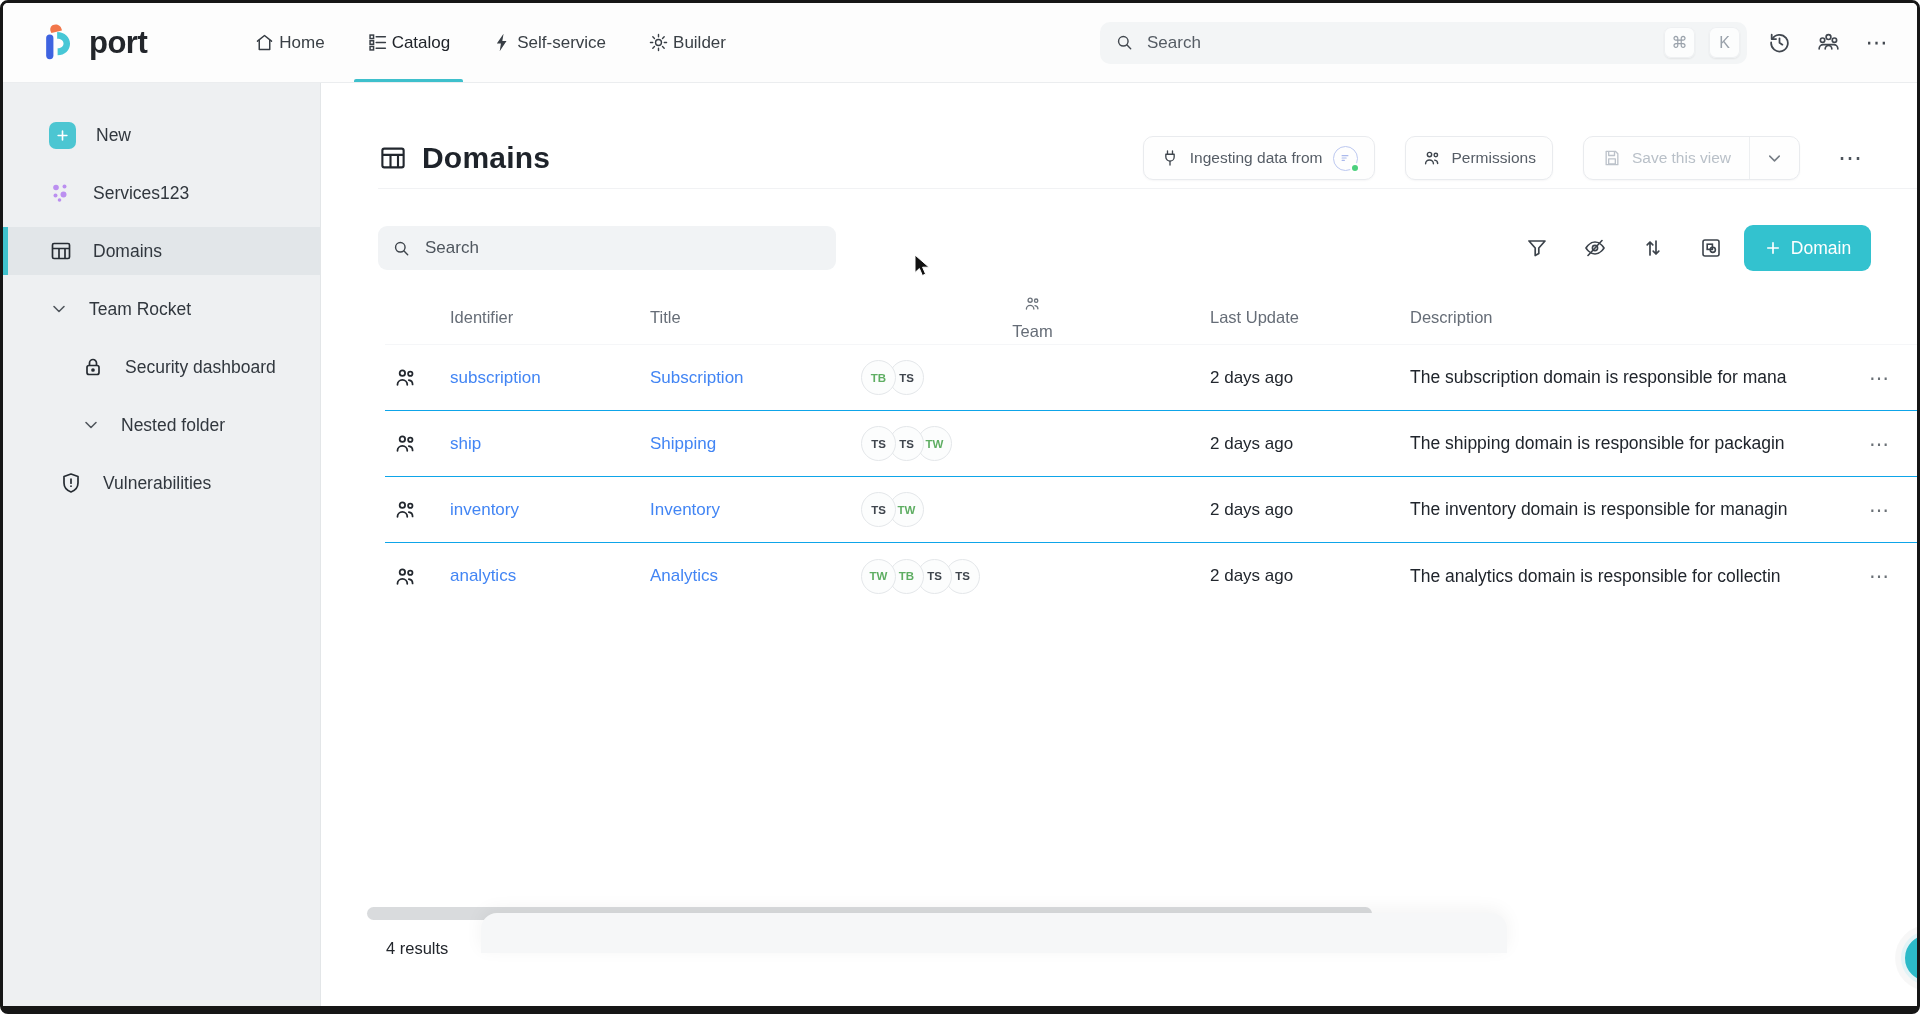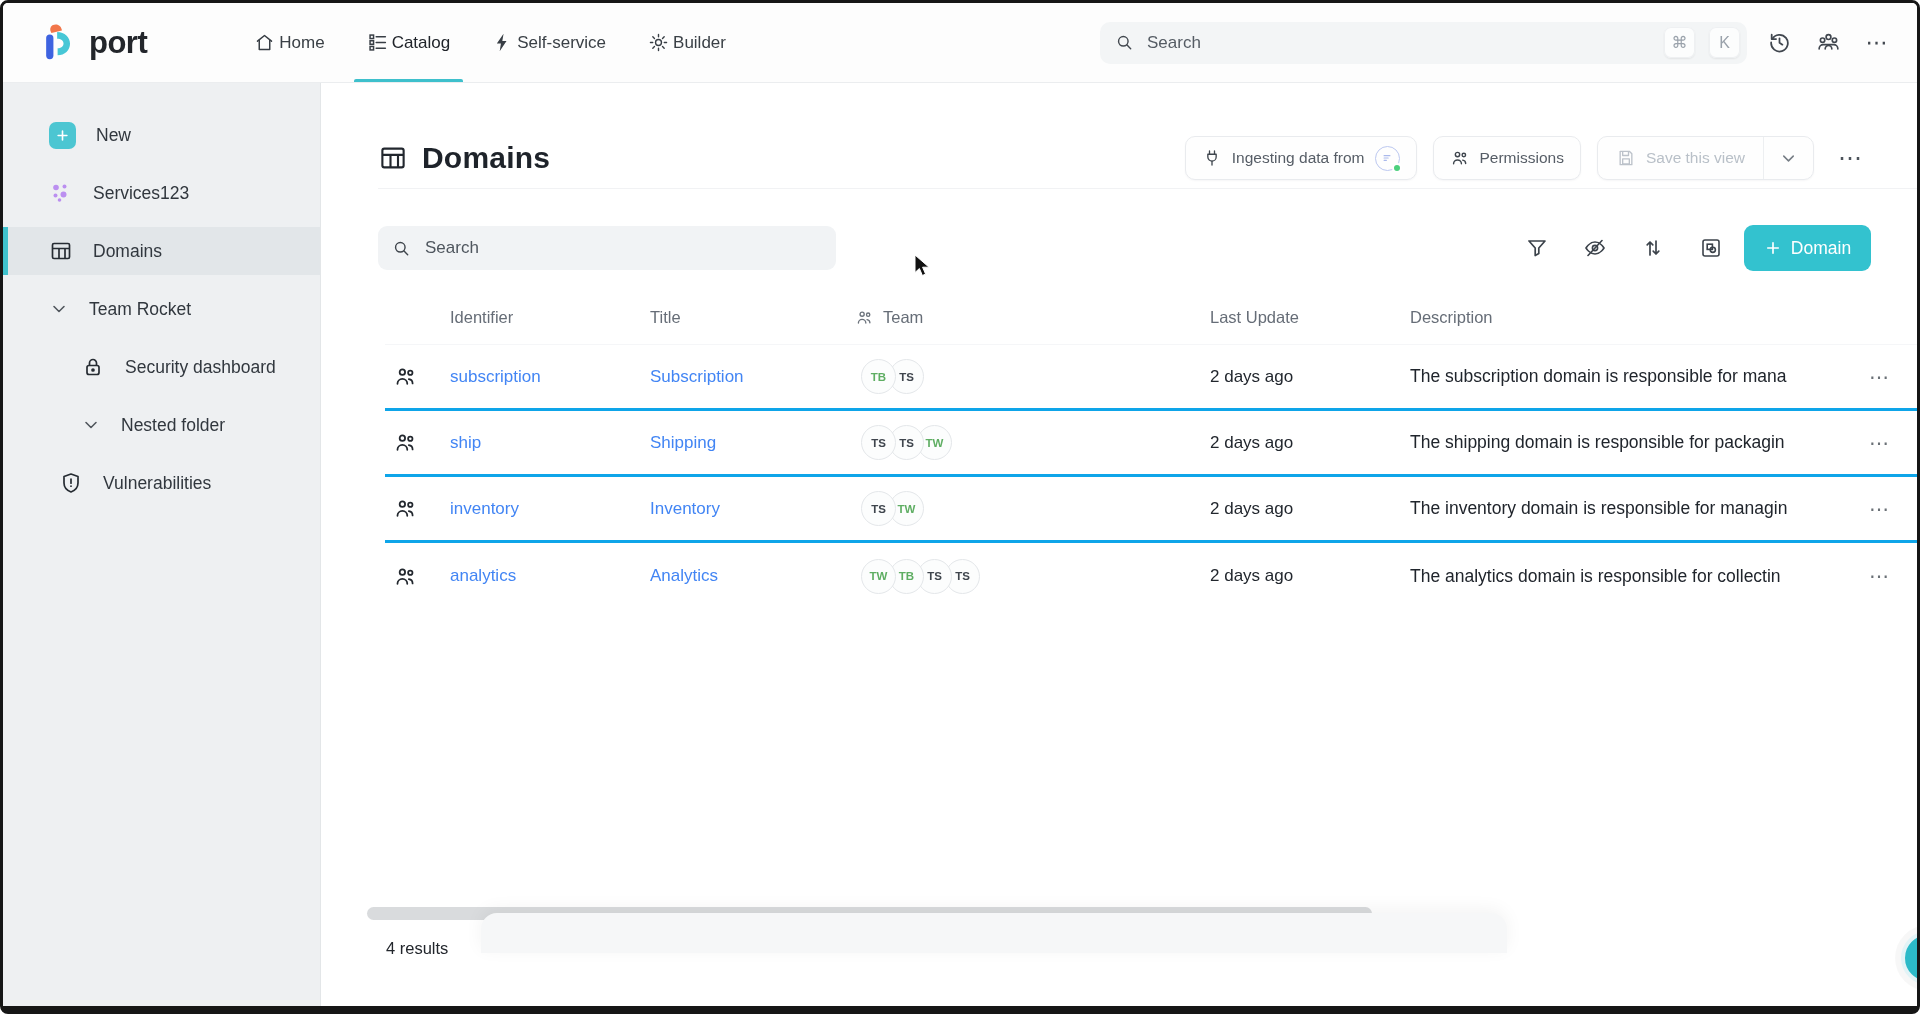--- a/index.html
+++ b/index.html
@@ -54,21 +54,21 @@
   .side-item.lvl2{padding-left:56px;}
 
   .content{flex:1;position:relative;background:#fff;min-width:0;}
 
   
   .page-head{position:absolute;left:57px;right:46px;top:51px;height:48px;display:flex;
     align-items:center;}
   .page-title{display:flex;align-items:center;gap:14px;}
   .page-title svg{width:30px;height:30px;color:#22272e;}
   .page-title .t{font-size:30px;font-weight:700;color:#1e232a;letter-spacing:.2px;}
-  .head-actions{margin-left:auto;display:flex;align-items:center;gap:16px;}
+  .head-actions{margin-left:auto;display:flex;align-items:center;gap:30px;}
   .btn{height:44px;border:1px solid #e9ebee;border-radius:10px;background:#fefefe;
     display:flex;align-items:center;gap:10px;padding:0 16px;font-size:15.5px;color:#565d66;
     box-shadow:0 1px 2px rgba(16,24,40,.04);cursor:pointer;white-space:nowrap;}
   .btn svg{width:20px;height:20px;color:#3e454d;flex:none;}
   .int-badge{position:relative;width:25px;height:25px;flex:none;}
   .int-badge .ring{width:25px;height:25px;border-radius:50%;border:1.5px solid #bcc8f0;
     display:grid;place-items:center;color:#aab9ec;font-size:12px;}
   .int-badge .ring svg{width:14px;height:14px;color:#aab9ec;}
   .int-badge .dot{position:absolute;right:-2px;bottom:-2px;width:10px;height:10px;
     border-radius:50%;background:#4cd07d;border:2px solid #fff;}
@@ -100,23 +100,23 @@
   .add-btn{margin-left:10px;width:127px;height:46px;border-radius:9px;border:0;background:#33c2cf;
     color:#fff;font-size:17.5px;display:flex;align-items:center;justify-content:center;gap:9px;
     cursor:pointer;font-family:inherit;}
   .add-btn svg{width:18px;height:18px;}
 
   
   .table{position:absolute;left:64px;right:0;top:208px;}
   .thead,.trow{display:grid;grid-template-columns:65px 200px 205px 355px 200px 1fr 75px;
     align-items:center;}
   .thead{height:54px;color:#666d77;font-size:16.5px;border-bottom:1px solid #f5f6f8;}
-  .th-team{display:flex;align-items:center;gap:9px;}
+  .th-team{display:flex;align-items:center;gap:9px;flex-direction:column;}
   .th-team svg{width:19px;height:19px;color:#6b727b;}
-  .trow{height:66px;border-bottom:3px solid #0ea5e9;}
+  .trow{height:66px;border-bottom:1px solid #0ea5e9;}
   .trow:last-child{border-bottom:0;}
   .row-ic{padding-left:8px;display:flex;}
   .row-ic svg{width:25px;height:25px;color:#22272e;}
   .cell-link{color:#4285f4;font-size:17px;cursor:pointer;text-decoration:none;}
   .team-cell{display:flex;align-items:center;padding-left:6px;}
   .avatar{width:35px;height:35px;border-radius:50%;background:#fcfdfd;border:1px solid #e4e7ea;
     display:grid;place-items:center;font-size:11.5px;font-weight:700;position:relative;
     cursor:pointer;}
   .avatar + .avatar{margin-left:-7px;}
   .avatar:nth-child(1){z-index:4;} .avatar:nth-child(2){z-index:3;}

